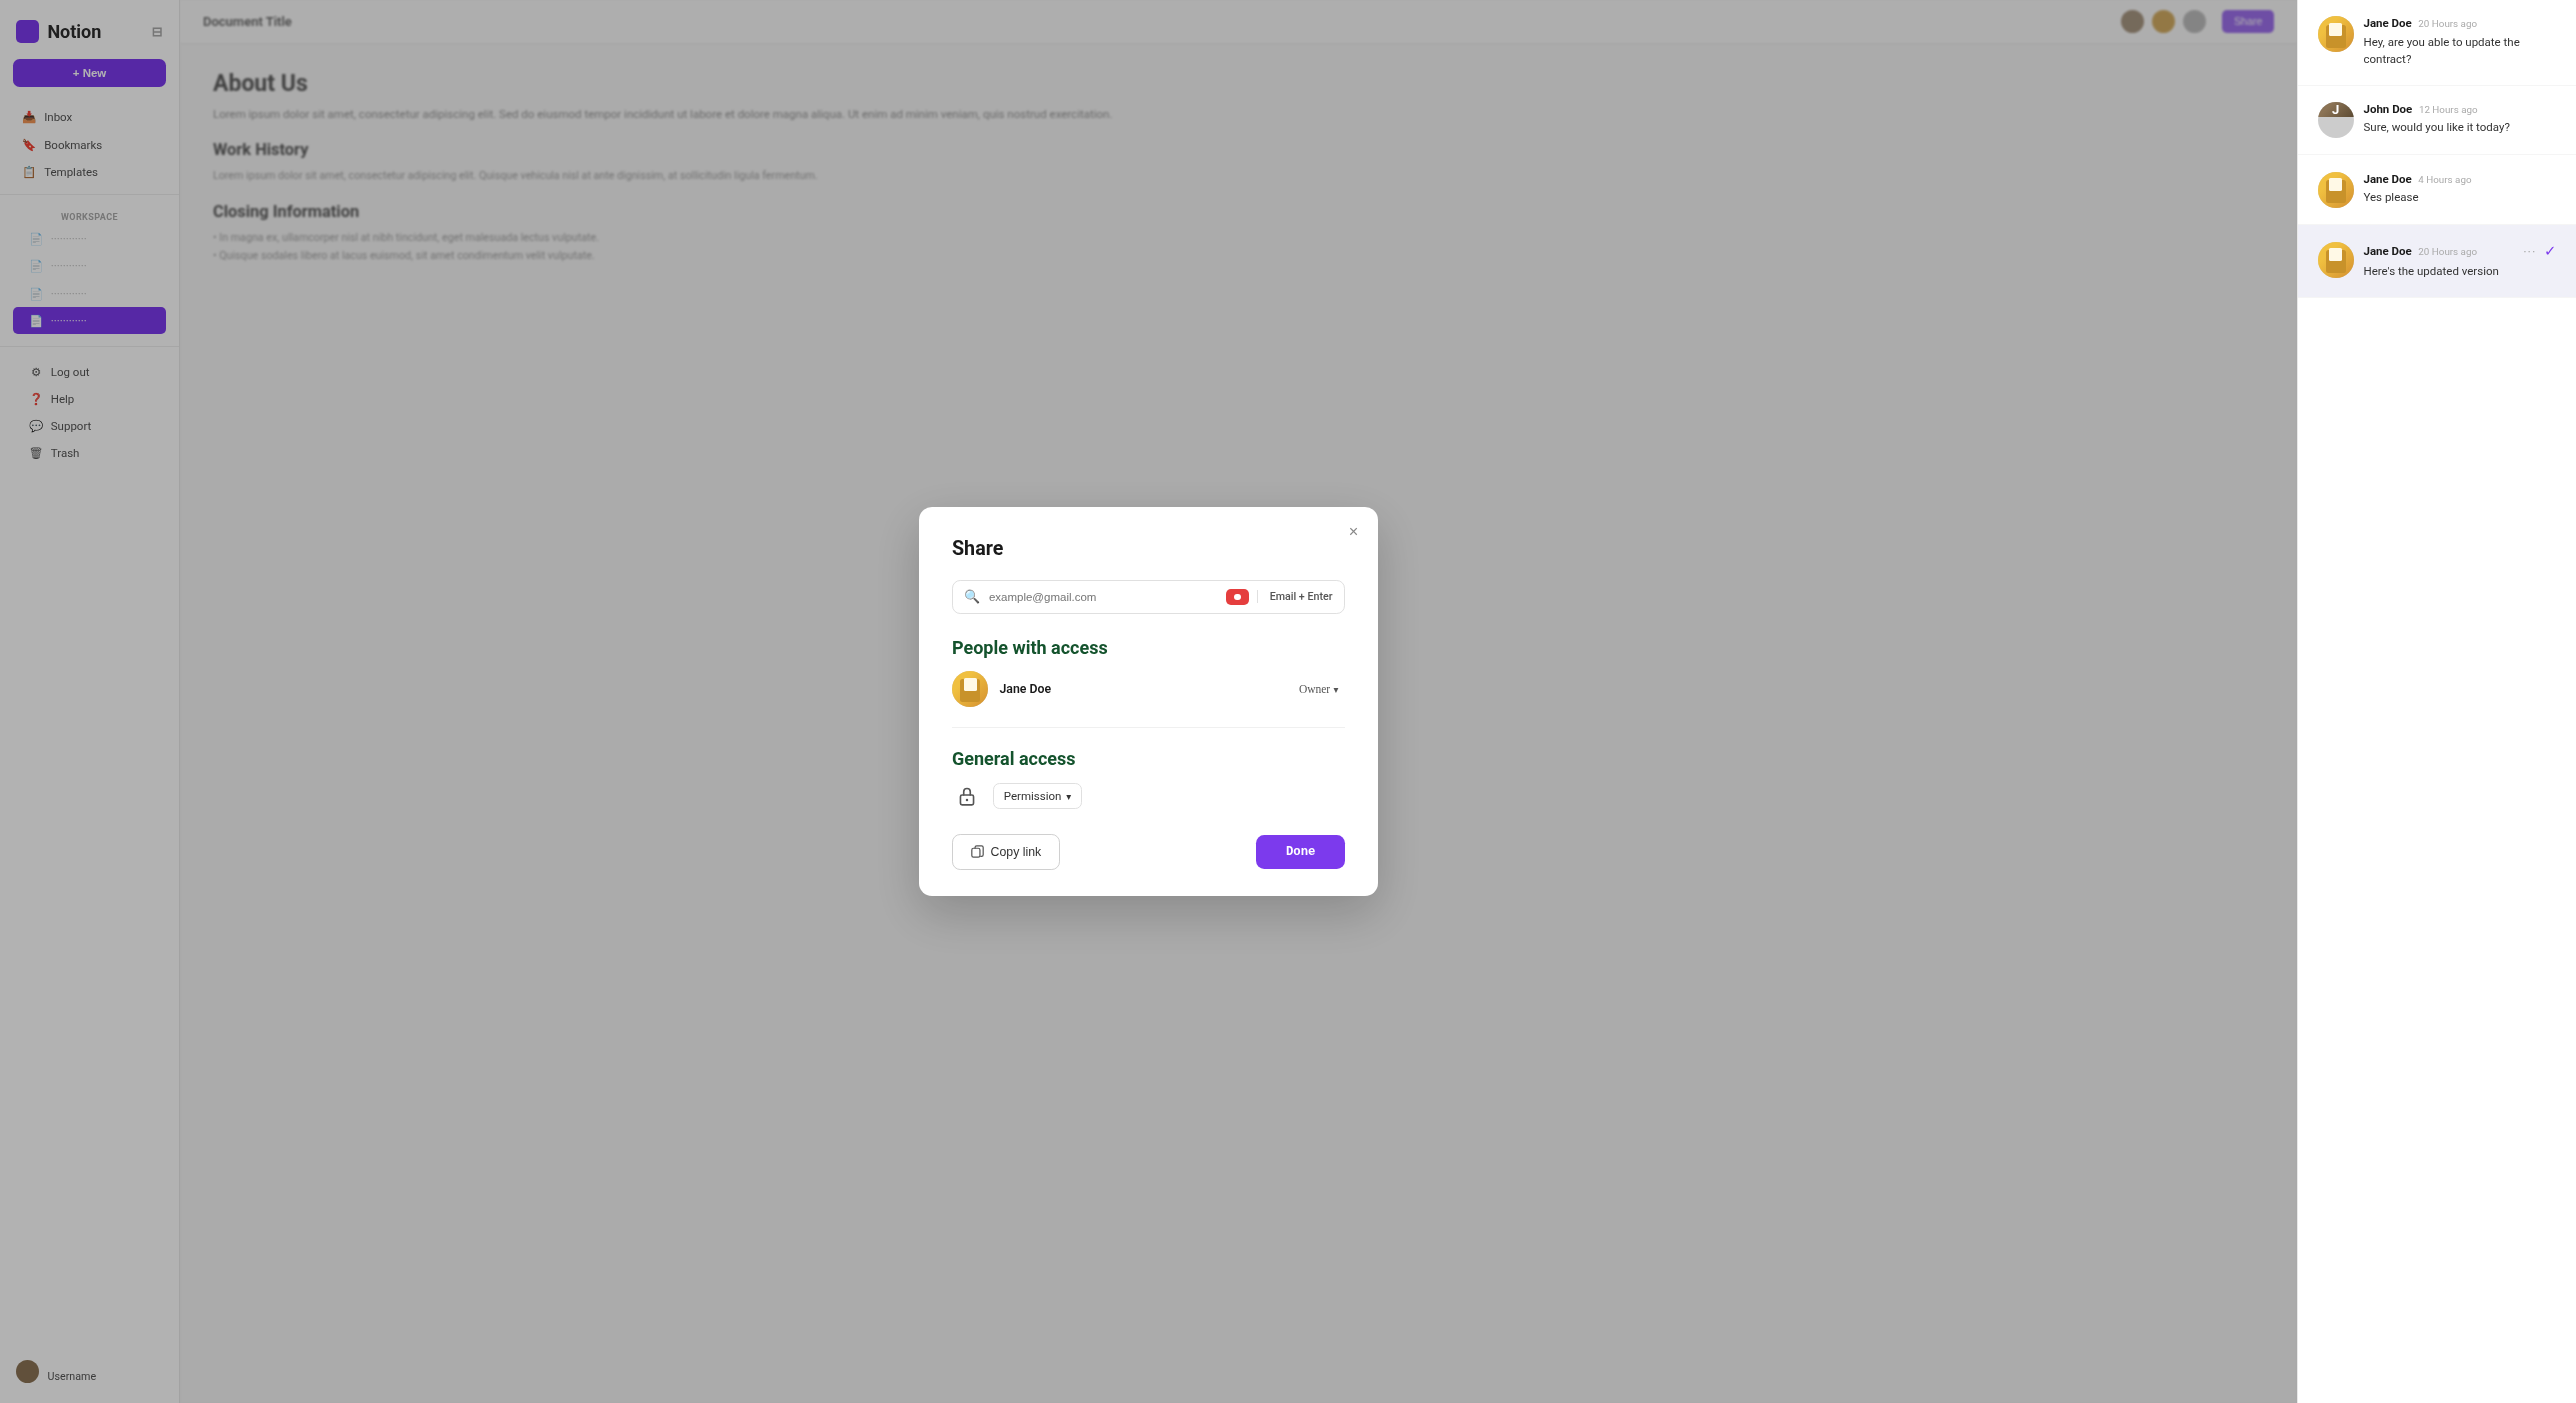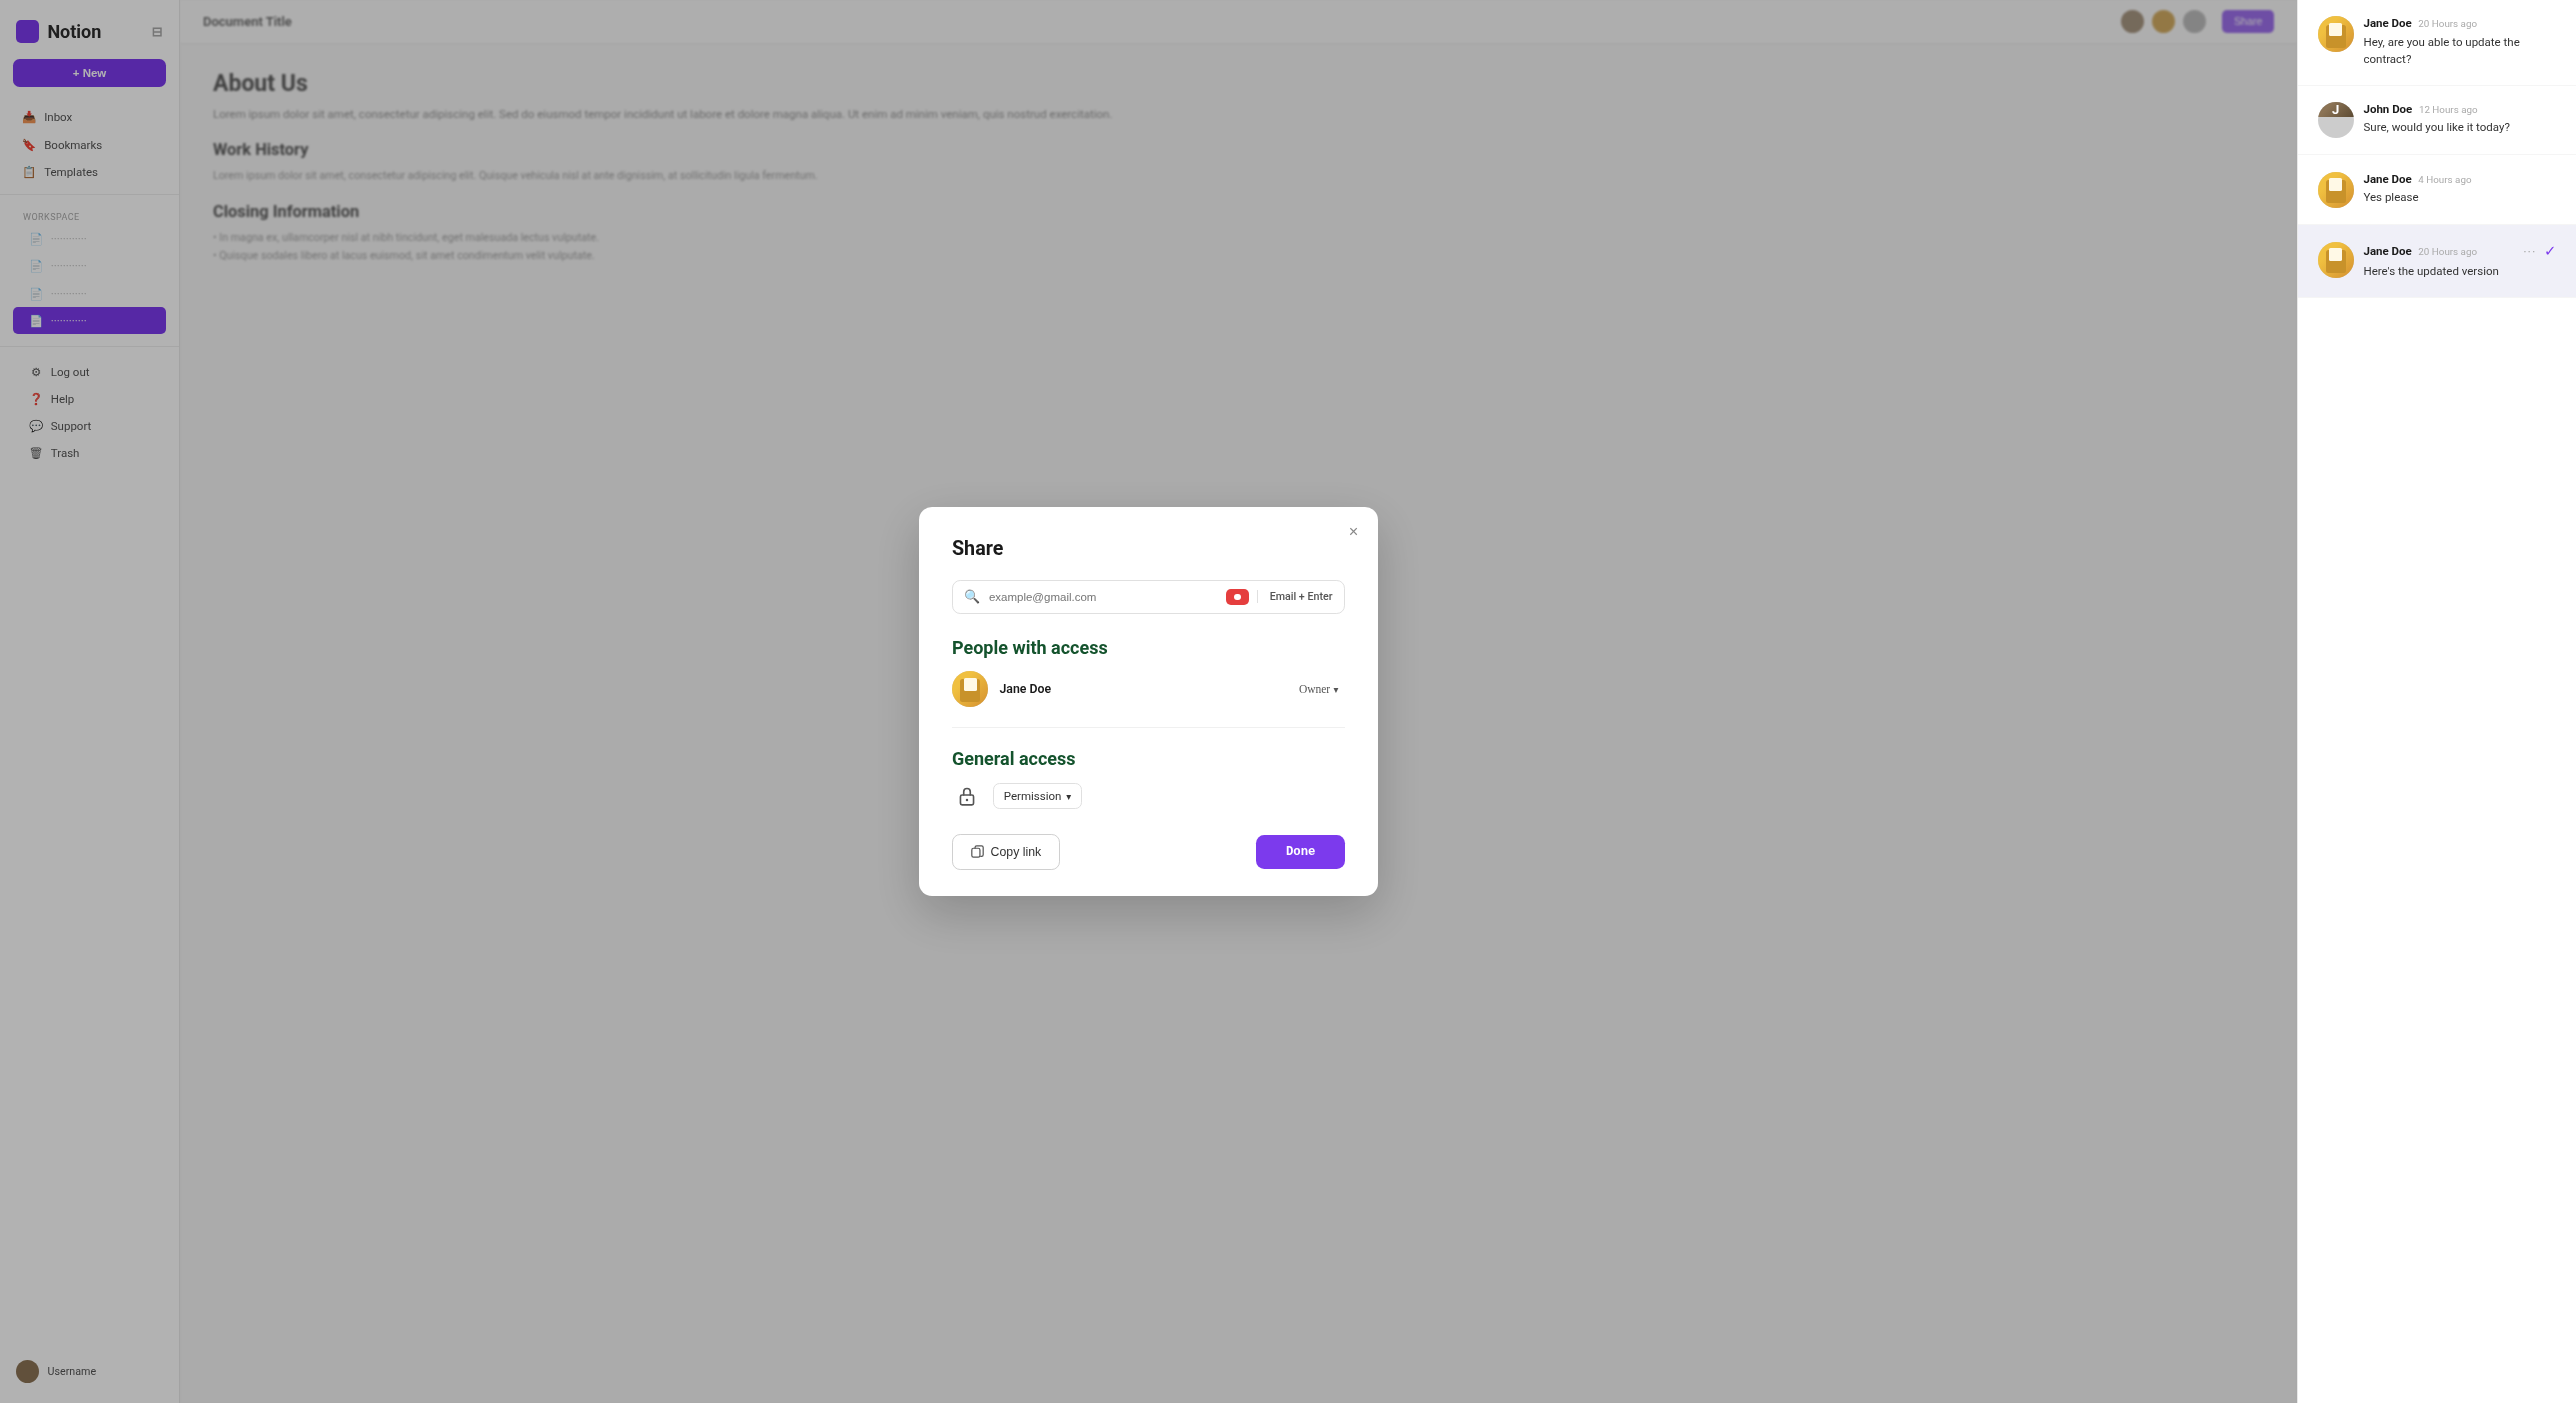--- a/index.html
+++ b/index.html
@@ -46,25 +46,26 @@
       border: none;
       border-radius: 6.6px;
       padding: 8.2px 14.8px;
       font-size: 11.5px;
       font-weight: 600;
       cursor: pointer;
       text-align: center;
     }
     .sidebar-section-label {
       font-size: 9px;
-      font-weight: 400;
+      font-weight: 700;
       color: #aaa;
       padding: 6.6px 16.4px 3.3px;
       text-transform: uppercase;
       letter-spacing: 0.05em;
+      text-align: center;
     }
     .sidebar-item {
       display: flex;
       align-items: center;
       gap: 8.2px;
       padding: 6.6px 16.4px;
       font-size: 11.5px;
       color: #555;
       cursor: pointer;
       border-radius: 4.9px;
@@ -81,21 +82,21 @@
     }
     .sidebar-divider {
       height: 0.8px;
       background: #eee;
       margin: 8.2px 0;
     }
     .sidebar-bottom {
       margin-top: auto;
       padding: 8.2px 16.4px;
       display: flex;
-      align-items: center;
+      align-items: flex-end;
       gap: 8.2px;
       font-size: 10.7px;
       color: #555;
     }
     .sidebar-avatar-small {
       width: 23px;
       height: 23px;
       border-radius: 50%;
       background: #ddd;
       overflow: hidden;

